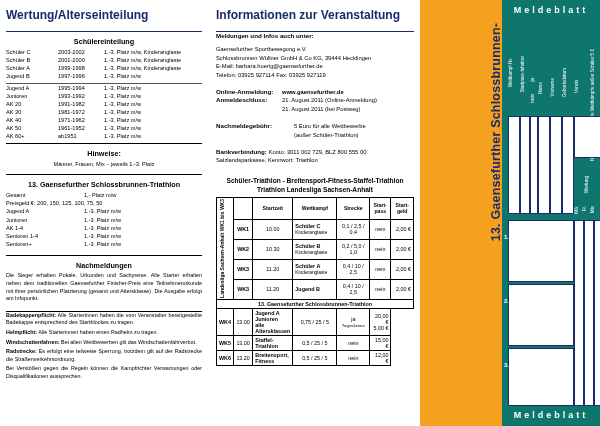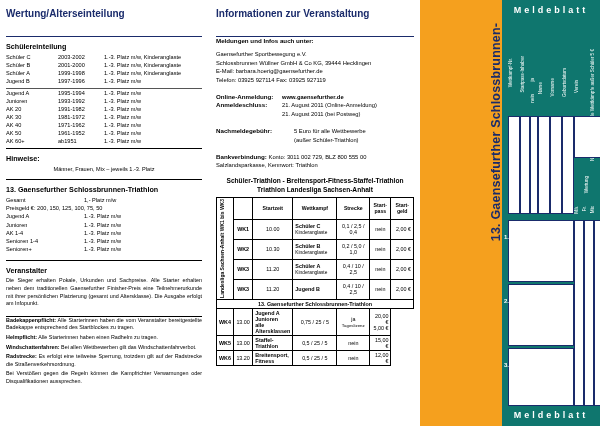--- a/index.html
+++ b/index.html
@@ -4,22 +4,22 @@
 <style>
   html,body{margin:0;padding:0;}
   body{width:600px;height:426px;background:#ffffff;font-family:"Liberation Sans",sans-serif;overflow:hidden;}
   .page{position:relative;width:600px;height:426px;background:#fffdf5;}
 
   
   .leftpanel{position:absolute;left:0;top:0;width:420px;height:426px;background:#ffffff;}
   .colA{position:absolute;left:6px;top:8px;width:196px;}
   .colB{position:absolute;left:216px;top:8px;width:198px;}
 
-  .sechead{font-size:10px;font-weight:bold;color:#1a2b6b;border-bottom:1.1px solid #1a2b6b;padding-bottom:17px;}
-  .subhead{font-size:7.2px;font-weight:bold;text-align:left;margin:5px 0 2px;}
+  .sechead{font-size:12px;font-weight:bold;color:#1a2b6b;border-bottom:1.1px solid #1a2b6b;padding-bottom:9px;}
+  .subhead{font-size:7.2px;font-weight:bold;text-align:center;margin:5px 0 2px;}
   .rowline{display:flex;font-size:5.6px;line-height:8px;}
   .rowline .c1{width:52px;}
   .rowline .c2{width:46px;}
   .rowline .c3{flex:1;}
   .mini{font-size:5.6px;line-height:8px;}
   .mini.center{text-align:center;}
   .rule{border-top:0.8px solid #000;margin:3px 0 0;}
   .rule.thin{border-top:0.6px solid #555;}
   .just{font-size:5.4px;line-height:7.6px;text-align:justify;}
   .just b{font-weight:bold;}
@@ -166,21 +166,21 @@
             <span class="p1">Senioren 1-4</span>
             <span class="p2">1.-3. Platz m/w</span>
           </div>
         <div class="priceline">
             <span class="p1">Senioren+</span>
             <span class="p2">1.-3. Platz m/w</span>
           </div>
       </div>
 
       <div class="rule" style="margin-top:7px;"></div>
-      <div class="subhead">Veranstalter</div>
+      <div class="subhead">Nachmeldungen</div>
       <div class="just">Die Sieger erhalten Pokale, Urkunden und Sachpreise. Alle Starter erhalten neben dem traditionellen Gaensefurther Finisher-Preis eine Teilnehmerurkunde mit ihrer persönlichen Platzierung (gesamt und Altersklasse). Die Ausgabe erfolgt am Infopunkt.</div>
 
       <div class="rule" style="margin-top:8px;"></div>
       <div>
         <div class="just" style="margin-bottom:2px;"><b>Badekappenpflicht:</b><span> Alle Starterinnen haben die vom Veranstalter bereitgestellte Badekappe entsprechend des Startblockes zu tragen.</span></div>
         <div class="just" style="margin-bottom:2px;"><b>Helmpflicht:</b><span> Alle Starterinnen haben einen Radhelm zu tragen.</span></div>
         <div class="just" style="margin-bottom:2px;"><b>Windschattenfahren:</b><span> Bei allen Wettbewerben gilt das Windschattenfahrverbot.</span></div>
         <div class="just" style="margin-bottom:2px;"><b>Radstrecke:</b><span> Es erfolgt eine teilweise Sperrung, trotzdem gilt auf der Radstrecke die Straßenverkehrsordnung.</span></div>
         <div class="just"><span>Bei Verstößen gegen die Regeln können die Kampfrichter Verwarnungen oder Disqualifikationen aussprechen.</span></div>
       </div>

